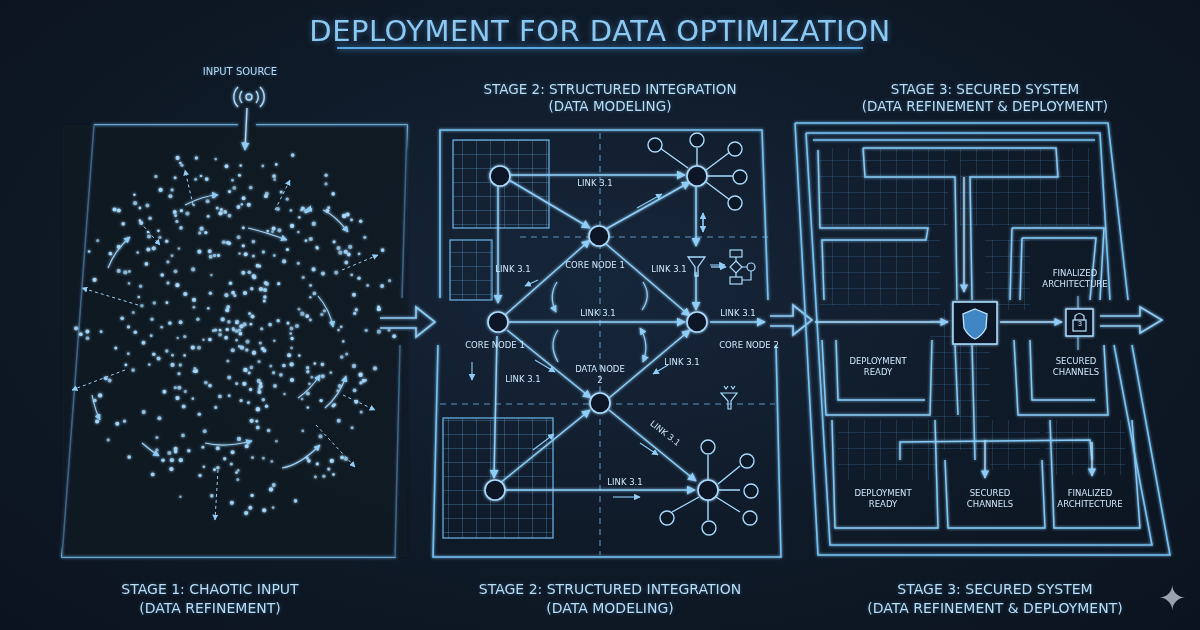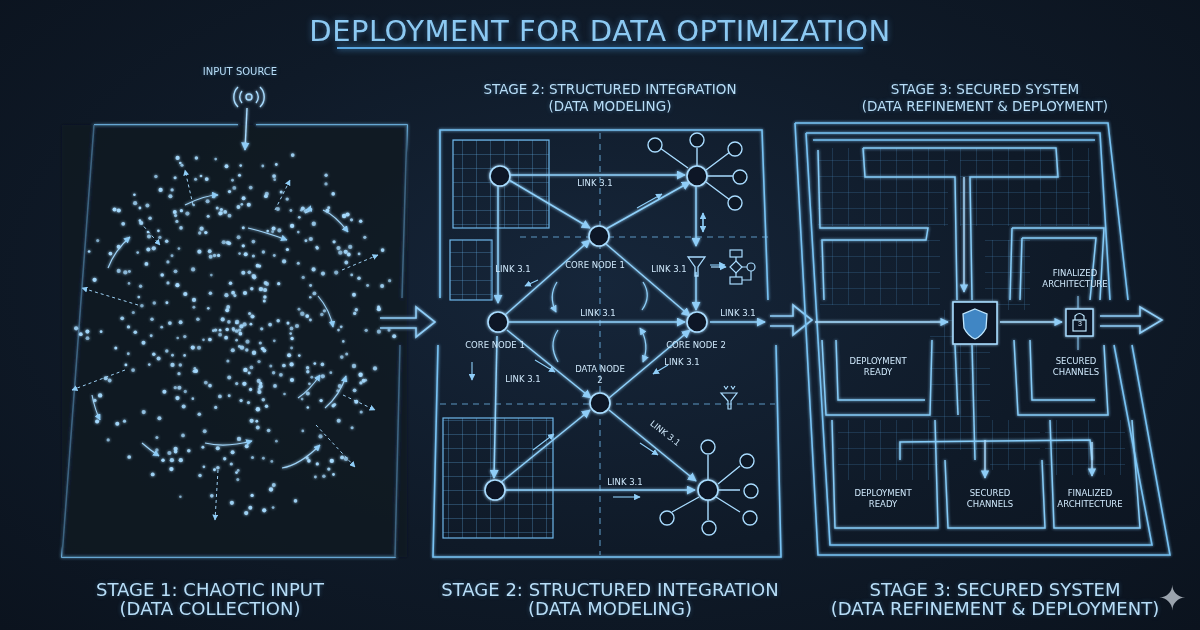--- a/index.html
+++ b/index.html
@@ -5,21 +5,21 @@
   html,body{margin:0;padding:0;}
   body{width:1200px;height:630px;overflow:hidden;
     background:radial-gradient(ellipse at 50% 45%, #16263a 0%, #0f1a28 55%, #0b131e 100%);
     font-family:"Liberation Sans","DejaVu Sans",sans-serif;color:#9fd0f5;position:relative;}
   .abs{position:absolute;}
   .title{left:0;width:1200px;top:14px;text-align:center;font-size:29px;letter-spacing:0.5px;color:#8cc9f2;
     font-family:"DejaVu Sans",sans-serif;font-weight:normal;text-shadow:0 0 6px rgba(90,170,240,0.45);}
   .title-rule{left:337px;top:47px;width:526px;height:2px;background:#5aa6e0;box-shadow:0 0 6px #4a9ee0;}
   .lbl{color:#b8def8;text-align:center;text-shadow:0 0 4px rgba(100,180,240,0.35);font-family:"DejaVu Sans",sans-serif;}
   .stage-top{font-size:13.5px;line-height:17px;}
-  .stage-bot{font-size:18px;line-height:19px;}
+  .stage-bot{font-size:14px;line-height:19px;}
   .node-lbl{font-size:8.5px;color:#cfe8fb;text-align:center;line-height:11px;font-family:"DejaVu Sans",sans-serif;}
   svg{position:absolute;left:0;top:0;}
   .star{right:14px;bottom:12px;width:28px;height:40px;color:#9aa3ad;font-size:34px;line-height:40px;text-align:center;}
 </style>
 </head>
 <body>
 
 <div class="abs title">DEPLOYMENT FOR DATA OPTIMIZATION</div>
 <div class="abs title-rule"></div>
 
@@ -697,21 +697,21 @@
 
 <div class="abs" style="left:1076px;top:320px;width:8px;font-size:7px;color:#cfe8fb;text-align:center;">3</div>
 
 <div class="abs node-lbl" style="left:560px;top:178px;width:70px;">LINK 3.1</div>
 <div class="abs node-lbl" style="left:560px;top:260px;width:70px;">CORE NODE 1</div>
 <div class="abs node-lbl" style="left:488px;top:264px;width:50px;">LINK 3.1</div>
 <div class="abs node-lbl" style="left:644px;top:264px;width:50px;">LINK 3.1</div>
 <div class="abs node-lbl" style="left:573px;top:308px;width:50px;">LINK 3.1</div>
 <div class="abs node-lbl" style="left:713px;top:308px;width:50px;">LINK 3.1</div>
 <div class="abs node-lbl" style="left:450px;top:340px;width:90px;">CORE NODE 1</div>
-<div class="abs node-lbl" style="left:651px;top:340px;width:90px;">CORE NODE 2</div>
+<div class="abs node-lbl" style="left:704px;top:340px;width:90px;">CORE NODE 2</div>
 <div class="abs node-lbl" style="left:560px;top:364px;width:80px;">
   <div>DATA NODE</div>
   <div>2</div>
 </div>
 <div class="abs node-lbl" style="left:657px;top:357px;width:50px;">LINK 3.1</div>
 <div class="abs node-lbl" style="left:498px;top:374px;width:50px;">LINK 3.1</div>
 <div class="abs node-lbl" style="left:640px;top:428px;width:50px;transform:rotate(38deg);">LINK 3.1</div>
 <div class="abs node-lbl" style="left:600px;top:477px;width:50px;">LINK 3.1</div>
 
 <div class="abs node-lbl" style="left:1030px;top:268px;width:90px;">
@@ -734,21 +734,21 @@
   <div>SECURED</div>
   <div>CHANNELS</div>
 </div>
 <div class="abs node-lbl" style="left:1045px;top:488px;width:90px;">
   <div>FINALIZED</div>
   <div>ARCHITECTURE</div>
 </div>
 
 <div class="abs lbl stage-bot" style="left:80px;top:580px;width:260px;">
   <div>STAGE 1: CHAOTIC INPUT</div>
-  <div>(DATA COLLECTION)</div>
+  <div>(DATA REFINEMENT)</div>
 </div>
 <div class="abs lbl stage-bot" style="left:430px;top:580px;width:360px;">
   <div>STAGE 2: STRUCTURED INTEGRATION</div>
   <div>(DATA MODELING)</div>
 </div>
 <div class="abs lbl stage-bot" style="left:830px;top:580px;width:330px;">
   <div>STAGE 3: SECURED SYSTEM</div>
   <div>(DATA REFINEMENT &amp; DEPLOYMENT)</div>
 </div>
 

